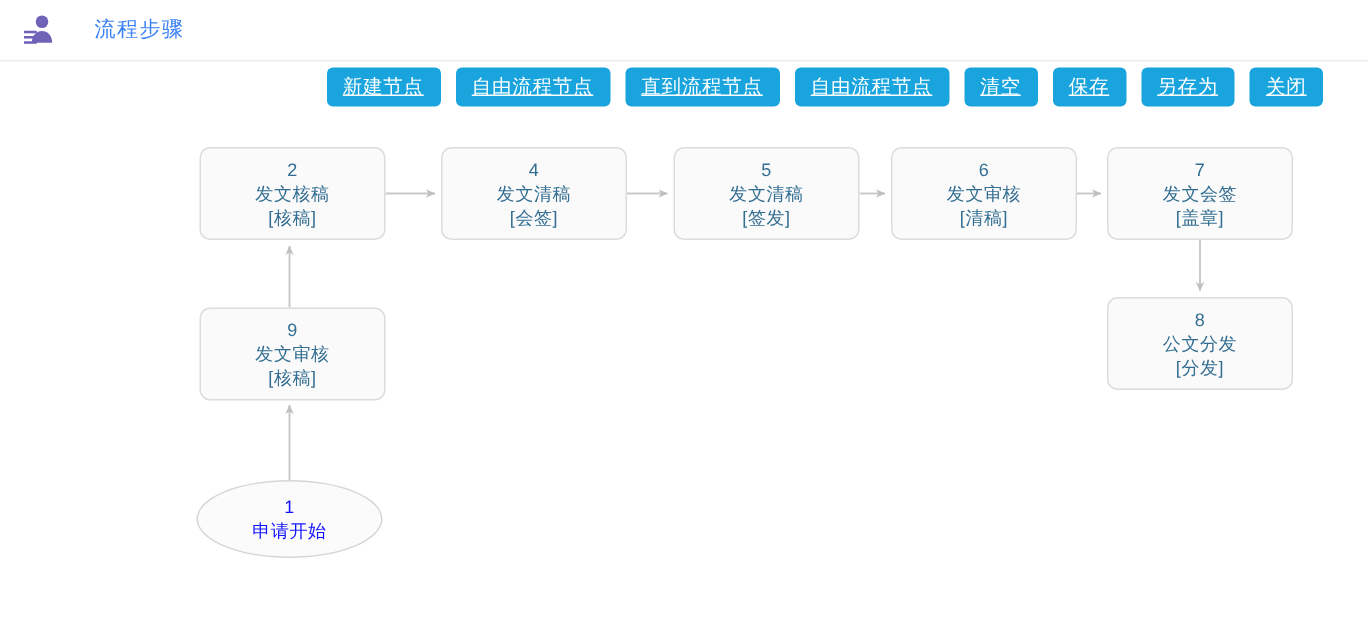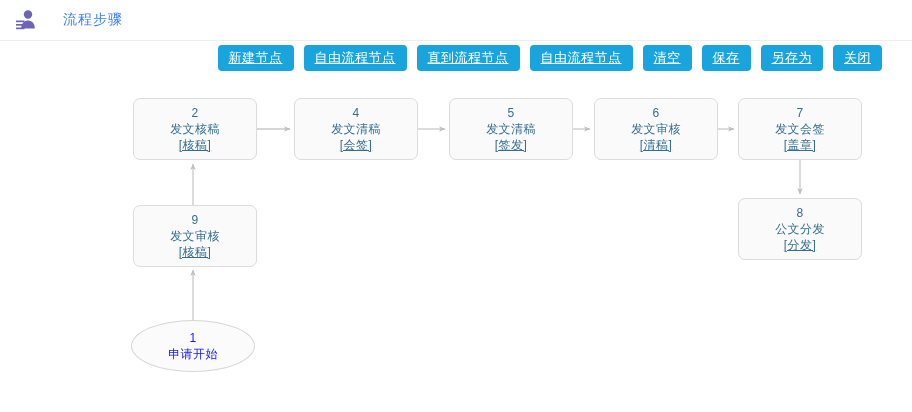--- a/index.html
+++ b/index.html
@@ -100,21 +100,21 @@
     text-align: center;
     display: flex;
     flex-direction: column;
     align-items: center;
     justify-content: center;
     cursor: move;
     letter-spacing: 0.4px;
   }
   .node .n-id { display: block; }
   .node .n-name { display: block; }
-  .node .n-role { display: block; text-decoration: underline; }
+  .node .n-role { display: block; }
 
   .node.start {
     border-radius: 50%;
     color: #1414ff;
     background: #fbfbfb;
     border: 1px solid #d6d6d6;
   }
 </style>
 </head>
 <body>

